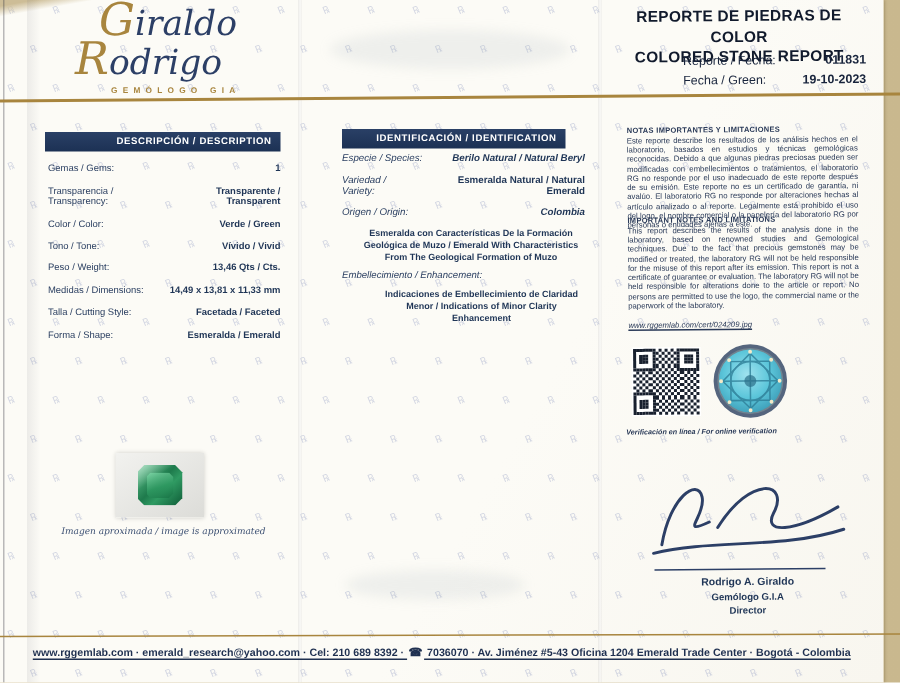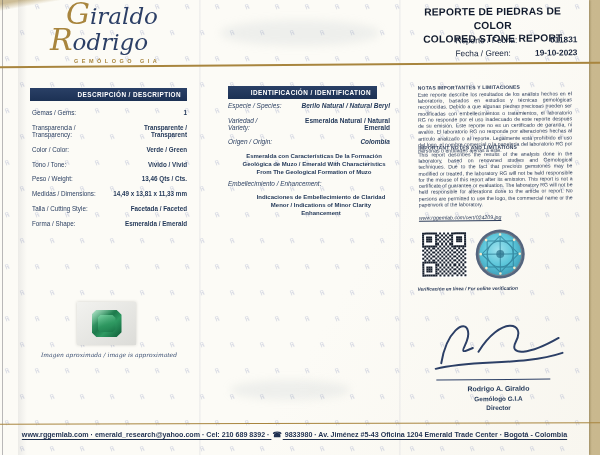--- a/index.html
+++ b/index.html
@@ -1049,15 +1049,15 @@
     <div class="sig-line"></div>
 
     <div class="signer">
       <div class="nm">Rodrigo A. Giraldo</div>
       <div class="tt">Gemólogo G.I.A</div>
       <div class="tt">Director</div>
     </div>
   </div>
 
   <div class="footer">
-    <span class="u">www.rggemlab.com  ·  emerald_research@yahoo.com  ·  Cel: 210 689 8392 · </span><span class="phone">☎</span><span class="u"> 9833980  ·  Av. Jiménez #5-43 Oficina 1204 Emerald Trade Center  ·  Bogotá - Colombia</span>
+    <span class="u">www.rggemlab.com  ·  emerald_research@yahoo.com  ·  Cel: 210 689 8392 · </span><span class="phone">☎</span><span class="u"> 7036070  ·  Av. Jiménez #5-43 Oficina 1204 Emerald Trade Center  ·  Bogotá - Colombia</span>
   </div>
 </div>
 
 </body></html>

